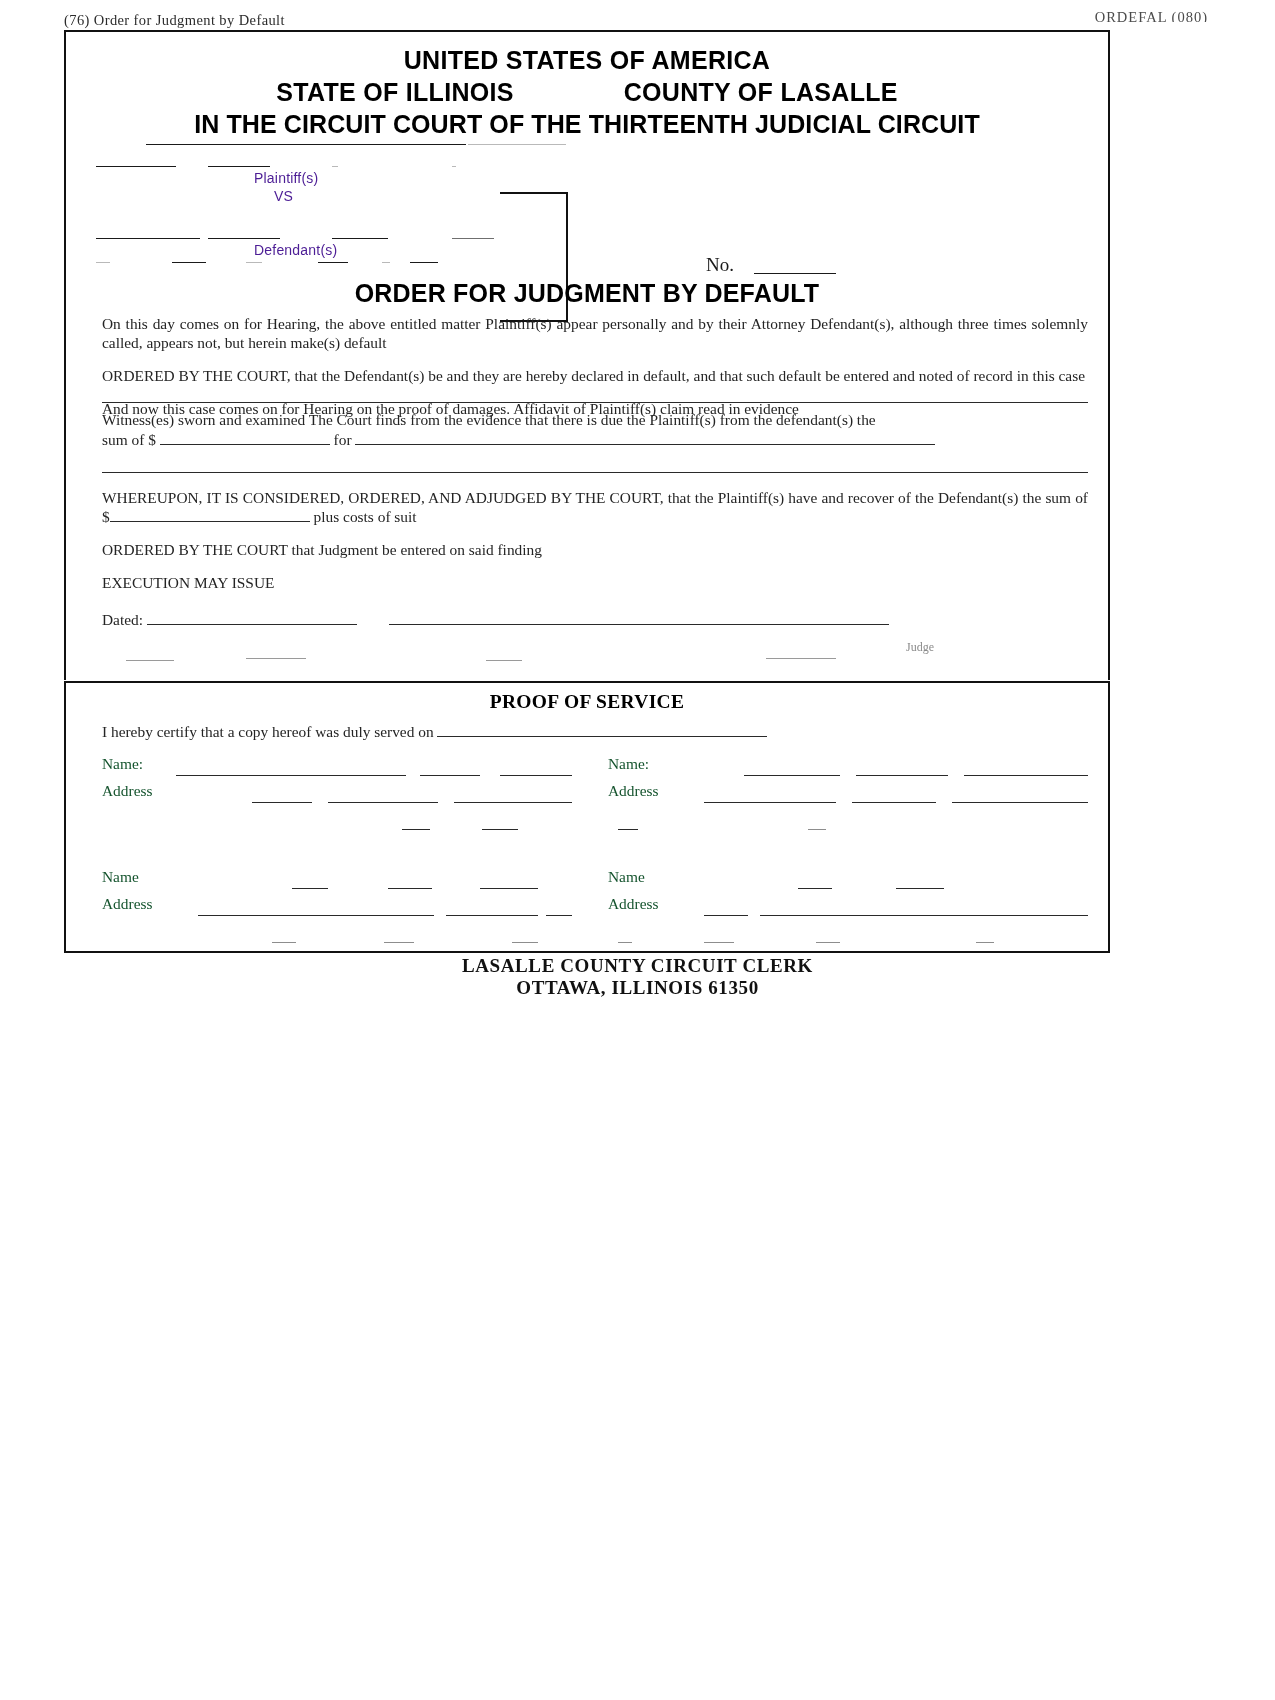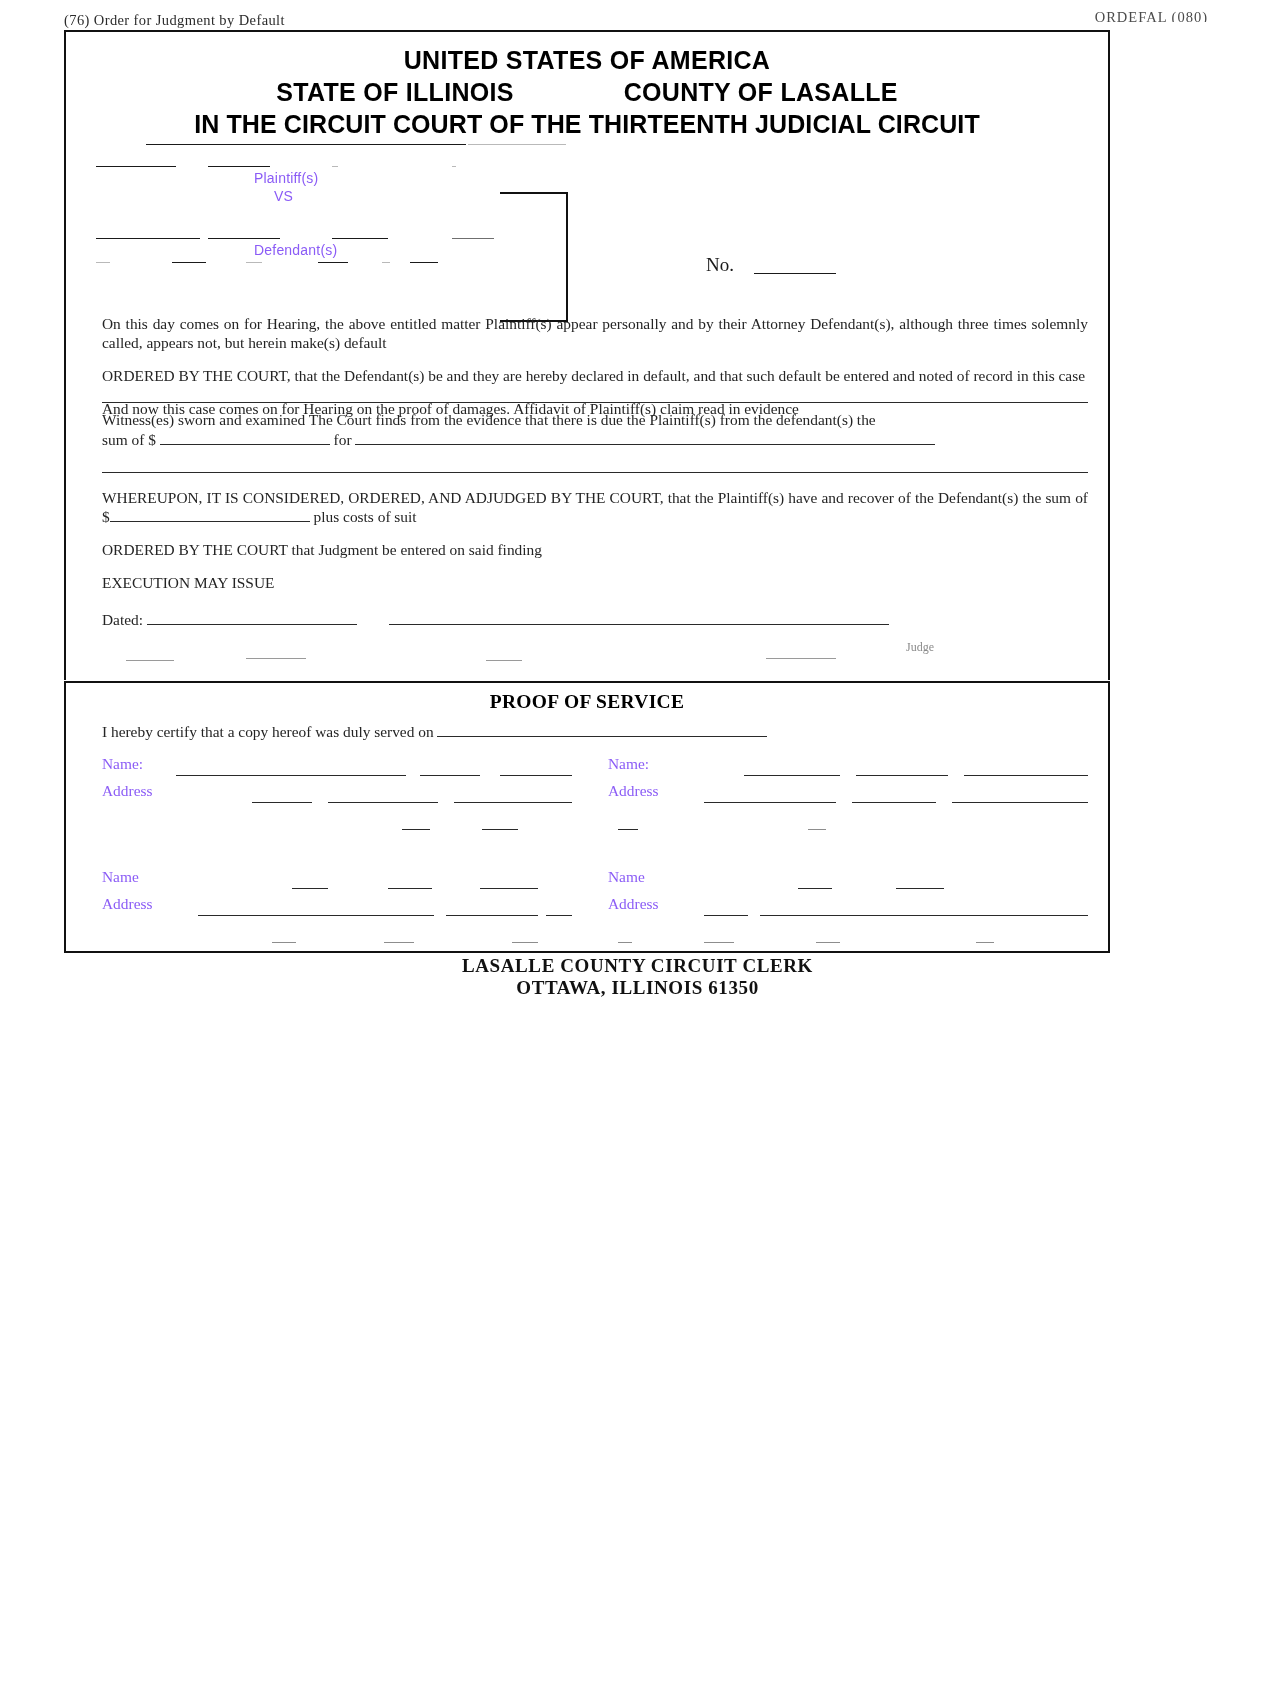--- a/index.html
+++ b/index.html
@@ -129,21 +129,21 @@
     height: 1px;
     background: #1a1a1a;
   }
   .rule.faint { background: #6f6f6f; height: 1px; }
   .rule.ghost { background: #b9b9b9; height: 1px; }
 
   .cap-label {
     position: absolute;
     font-family: "Liberation Sans", sans-serif;
     font-size: 14px;
-    color: #8b5cf6;
+    color: #4c1d95;
     letter-spacing: .2px;
   }
 
   .caseno {
     position: absolute;
     left: 640px;
     top: 222px;
     font-family: "Liberation Serif", serif;
     font-size: 19px;
     color: #1a1a1a;
@@ -225,21 +225,21 @@
     width: 986px;
   }
   .pos-col { position: absolute; width: 470px; }
   .pos-col.left  { left: 0; }
   .pos-col.right { left: 506px; }
   .pos-field {
     position: relative;
     height: 27px;
     font-family: "Liberation Serif", serif;
     font-size: 15.4px;
-    color: #8b5cf6;
+    color: #14532d;
   }
   .pos-field .lbl { position: absolute; left: 0; top: 0; }
   .pos-field .ln {
     position: absolute;
     bottom: 6px;
     height: 1px;
     background: #2a2a2a;
   }
 
   
@@ -312,20 +312,21 @@
       <div class="rule" style="left:222px; top:148px; width:30px;"></div>
       <div class="rule ghost" style="left:286px; top:148px; width:8px;"></div>
       <div class="rule" style="left:314px; top:148px; width:28px;"></div>
 
       <div class="cap-label" style="left:158px; top:128px;">Defendant(s)</div>
     </div>
 
     <div class="caseno">No.</div>
     <div class="caseno-rule"></div>
 
+    <div class="form-title">ORDER FOR JUDGMENT BY DEFAULT</div>
 
     <div class="body">
       <p>On this day comes on for Hearing, the above entitled matter  Plaintiff(s) appear personally and by their Attorney   Defendant(s), although three times solemnly called, appears not, but herein make(s) default</p>
       <p>ORDERED BY THE COURT, that the Defendant(s) be and they are hereby declared in default, and that such default be entered and noted of record in this case</p>
       <p class="tight">And now this case comes on for Hearing on the proof of damages. Affidavit of Plaintiff(s) claim read in evidence</p>
     </div>
 
     <div class="full-rule" style="top:370px;"></div>
 
     <div class="body" style="top:378px;">

